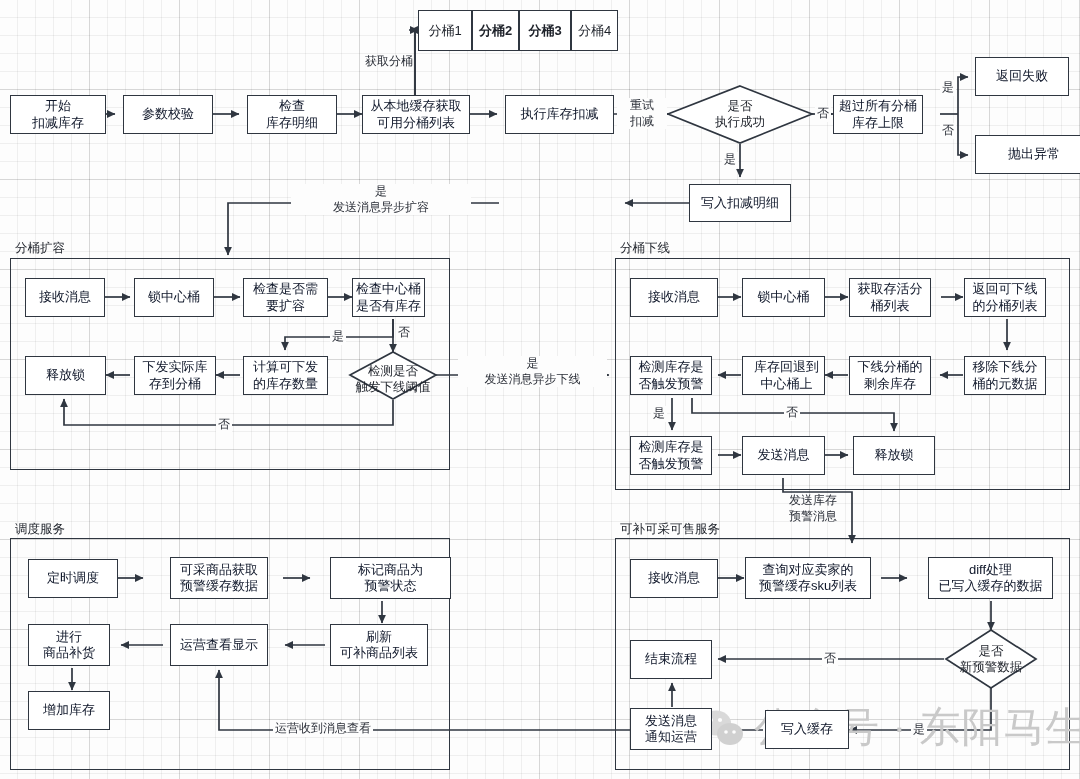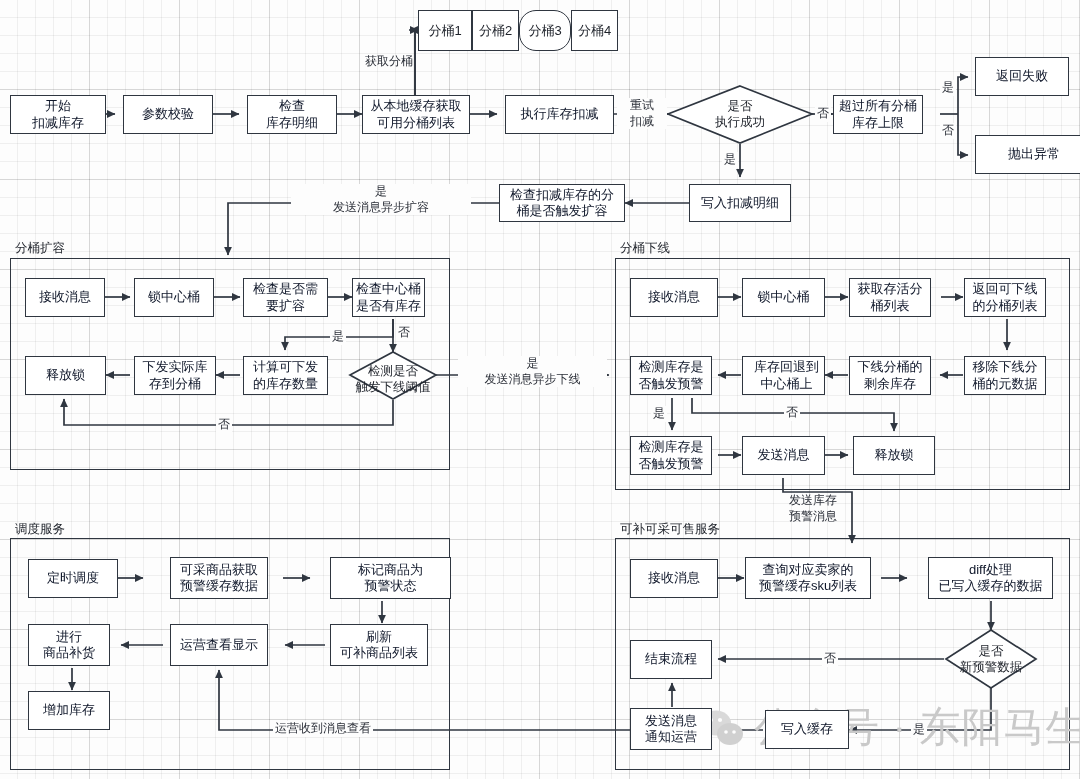--- a/index.html
+++ b/index.html
@@ -26,21 +26,21 @@
     background:#ffffff;border:1.6px solid #2f3640;
     display:flex;align-items:center;justify-content:center;text-align:center;
     font-size:13px;color:#0f172a;line-height:1.25;white-space:pre-line;
     z-index:3;
   }
   .bucket{
     position:absolute;box-sizing:border-box;background:#ffffff;
     border:1.6px solid #2f3640;display:flex;align-items:center;justify-content:center;
     font-size:13px;color:#1d2129;z-index:3;
   }
-  .bucket.mid{border-left-width:0.8px;border-right-width:0.8px;}
+  .bucket.mid{border-left-width:0.8px;border-right-width:0.8px;font-weight:bold;}
   .group{
     position:absolute;box-sizing:border-box;background:transparent;
     border:1.6px solid #2f3640;z-index:1;
   }
   .group-label{
     position:absolute;font-size:12.5px;color:#1d2129;z-index:2;white-space:nowrap;
   }
   .edge-label{
     position:absolute;font-size:12px;color:#2b2f38;z-index:4;
     background:#fdfdfd;padding:0 2px;white-space:pre-line;text-align:center;line-height:1.3;
@@ -173,38 +173,36 @@
       <circle cx="11" cy="11" r="2.1" fill="#fdfdfd"></circle>
       <circle cx="20" cy="11" r="2.1" fill="#fdfdfd"></circle>
       <circle cx="26" cy="23" r="1.8" fill="#fdfdfd"></circle>
       <circle cx="34" cy="23" r="1.8" fill="#fdfdfd"></circle>
     </svg>
     <span>公众号 · 东阳马生架构</span>
   </div>
 
   <div class="bucket" style="left:418px;top:10px;width:54px;height:41px;">分桶1</div>
   <div class="bucket mid" style="left:472px;top:10px;width:47px;height:41px;">分桶2</div>
-  <div class="bucket mid" style="left:519px;top:10px;width:52px;height:41px;border-radius:17px;">分桶3</div>
+  <div class="bucket mid" style="left:519px;top:10px;width:52px;height:41px;">分桶3</div>
   <div class="bucket" style="left:571px;top:10px;width:47px;height:41px;">分桶4</div>
 
   <div class="node" style="left:10px;top:95px;width:96px;height:39px;">开始
 扣减库存</div>
   <div class="node" style="left:123px;top:95px;width:90px;height:39px;">参数校验</div>
   <div class="node" style="left:247px;top:95px;width:90px;height:39px;">检查
 库存明细</div>
   <div class="node" style="left:362px;top:95px;width:108px;height:39px;">从本地缓存获取
 可用分桶列表</div>
   <div class="node" style="left:505px;top:95px;width:109px;height:39px;">执行库存扣减</div>
   <div class="node" style="left:833px;top:95px;width:90px;height:39px;">超过所有分桶
 库存上限</div>
   <div class="node" style="left:975px;top:57px;width:94px;height:39px;">返回失败</div>
   <div class="node" style="left:975px;top:135px;width:118px;height:39px;">抛出异常</div>
   <div class="node" style="left:689px;top:184px;width:102px;height:38px;">写入扣减明细</div>
-  <div class="node" style="left:499px;top:184px;width:126px;height:38px;">检查扣减库存的分
-桶是否触发扩容</div>
 
   <div class="diamond-text" style="left:688px;top:99px;width:104px;">是否
 执行成功</div>
 
   <div class="edge-label nobg" style="left:363px;top:54px;">获取分桶</div>
   <div class="edge-label" style="left:617px;top:98px;width:46px;">重试
 扣减</div>
   <div class="edge-label" style="left:815px;top:106px;">否</div>
   <div class="edge-label" style="left:722px;top:152px;">是</div>
   <div class="edge-label" style="left:940px;top:80px;">是</div>

